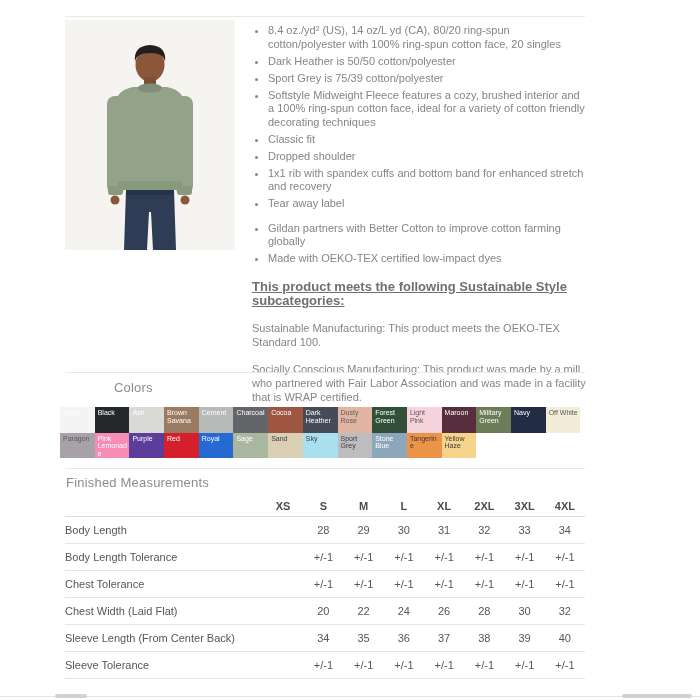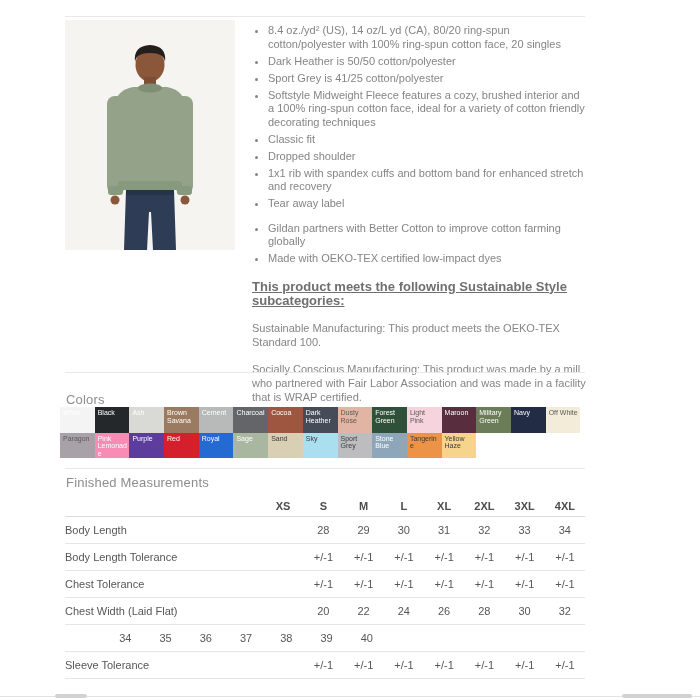--- a/index.html
+++ b/index.html
@@ -10,21 +10,21 @@
   .details{position:absolute;left:252px;top:24px;width:336px;}
   .bullets{margin:0;padding:0 0 0 16px;color:#858585;font-size:11px;line-height:13.5px;list-style:disc;}
   .bullets li{margin-bottom:3.5px;}
   .bullets.gap{margin-top:11px;}
   .sus-heading{margin:14px 0 0;font-size:13px;line-height:14px;font-weight:bold;
                text-decoration:underline;color:#6f6f6f;}
   .para{margin:13px 0 0;font-size:11px;line-height:14px;color:#858585;}
   .divider{position:absolute;left:65px;width:520px;height:1px;background:#e9e9e9;}
   .d1{top:372px;}.d2{top:468px;}
   .section-title{position:absolute;left:66px;color:#8d8d8d;font-size:13px;letter-spacing:.2px;}
-  .colors-title{top:392px;}
+  .colors-title{top:380px;margin-left:48px;}
   .meas-title{top:475px;}
   .swatch-grid{position:absolute;left:60px;top:407px;}
   .swatch-row{display:flex;}
   .swatch{width:34.7px;height:25.5px;font-size:7px;line-height:7.5px;padding:2px 1px 0 3px;
           box-sizing:border-box;overflow:hidden;word-break:break-word;cursor:pointer;}
   .mtable{position:absolute;left:65px;top:495px;width:520px;font-size:11px;color:#565656;}
   .mrow{display:flex;align-items:center;height:26px;border-bottom:1px solid #e6e6e6;}
   .mrow.mhead{height:21px;border-bottom:1px solid #dcdcdc;font-weight:bold;color:#4d4d4d;}
   .mlabel{flex:0 0 198px;white-space:nowrap;overflow:hidden;}
   .mcells{display:flex;flex:1;align-items:flex-end;}
@@ -59,21 +59,21 @@
       <path d="M61 170 L109 170 L111 230 L88 230 L86 192 L84 192 L82 230 L59 230 Z" fill="#2f3c55"></path>
       <rect x="61" y="170" width="48" height="5" fill="#273349"></rect>
     </svg>
   </div>
 
   <div class="details">
     <ul class="bullets">
 
     <li>8.4 oz./yd² (US), 14 oz/L yd (CA), 80/20 ring-spun cotton/polyester with 100% ring-spun cotton face, 20 singles</li>
         <li>Dark Heather is 50/50 cotton/polyester</li>
-        <li>Sport Grey is 41/25 cotton/polyester</li>
+        <li>Sport Grey is 75/39 cotton/polyester</li>
         <li>Softstyle Midweight Fleece features a cozy, brushed interior and a 100% ring-spun cotton face, ideal for a variety of cotton friendly decorating techniques</li>
         <li>Classic fit</li>
         <li>Dropped shoulder</li>
         <li>1x1 rib with spandex cuffs and bottom band for enhanced stretch and recovery</li>
         <li>Tear away label</li>
       </ul>
     <ul class="bullets gap">
 
     <li>Gildan partners with Better Cotton to improve cotton farming globally</li>
         <li>Made with OEKO-TEX certified low-impact dyes</li>
@@ -271,20 +271,21 @@
             <div class="mcell">22</div>
             <div class="mcell">24</div>
             <div class="mcell">26</div>
             <div class="mcell">28</div>
             <div class="mcell">30</div>
             <div class="mcell">32</div>
           </div>
         </div>
 
         <div class="mrow">
+          <div class="mlabel">Sleeve Length (From Center Back)</div>
           <div class="mcells">
             <div class="mcell"></div>
             <div class="mcell">34</div>
             <div class="mcell">35</div>
             <div class="mcell">36</div>
             <div class="mcell">37</div>
             <div class="mcell">38</div>
             <div class="mcell">39</div>
             <div class="mcell">40</div>
           </div>

